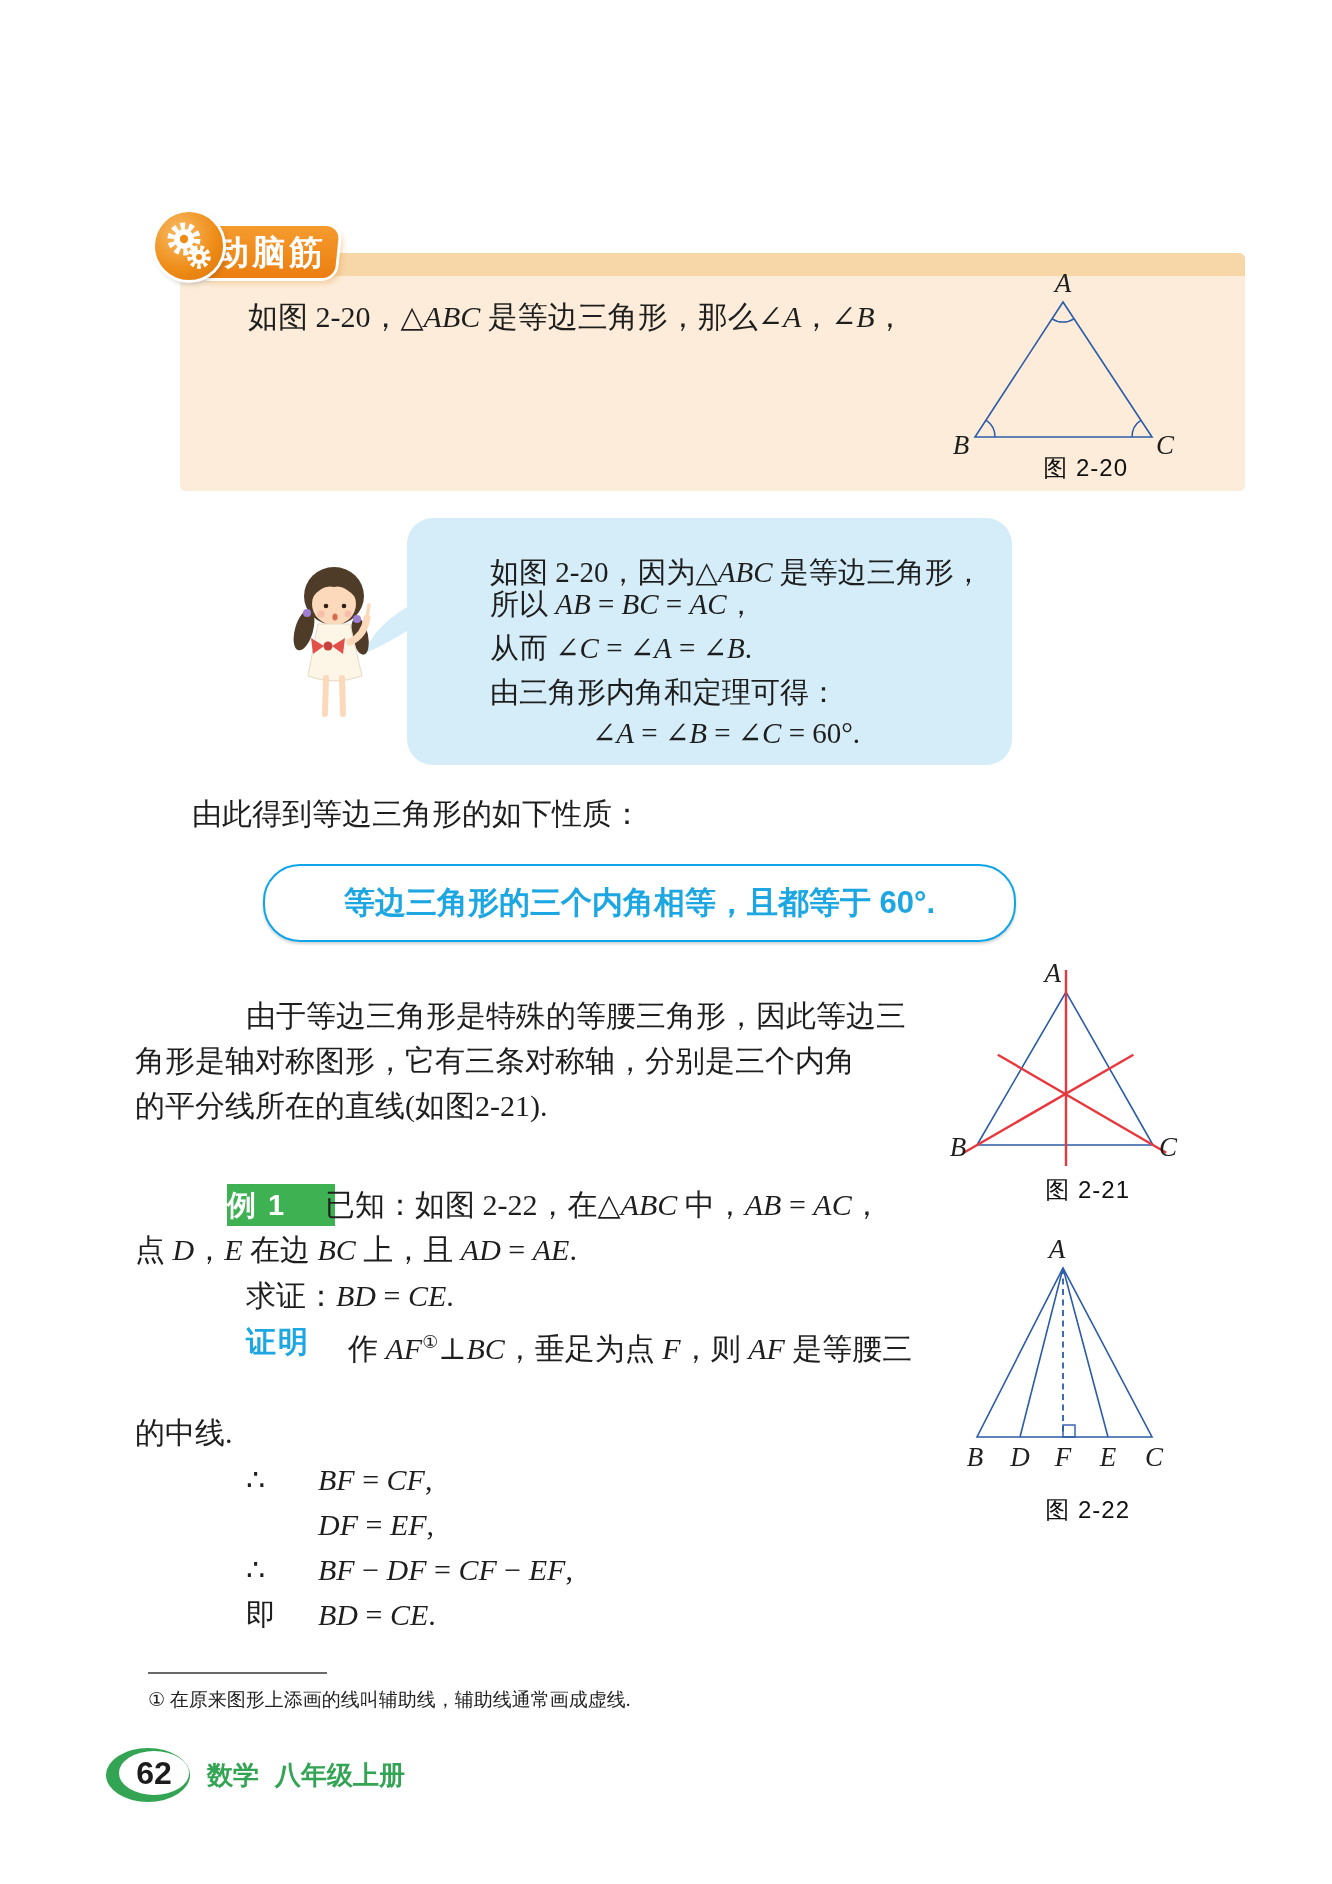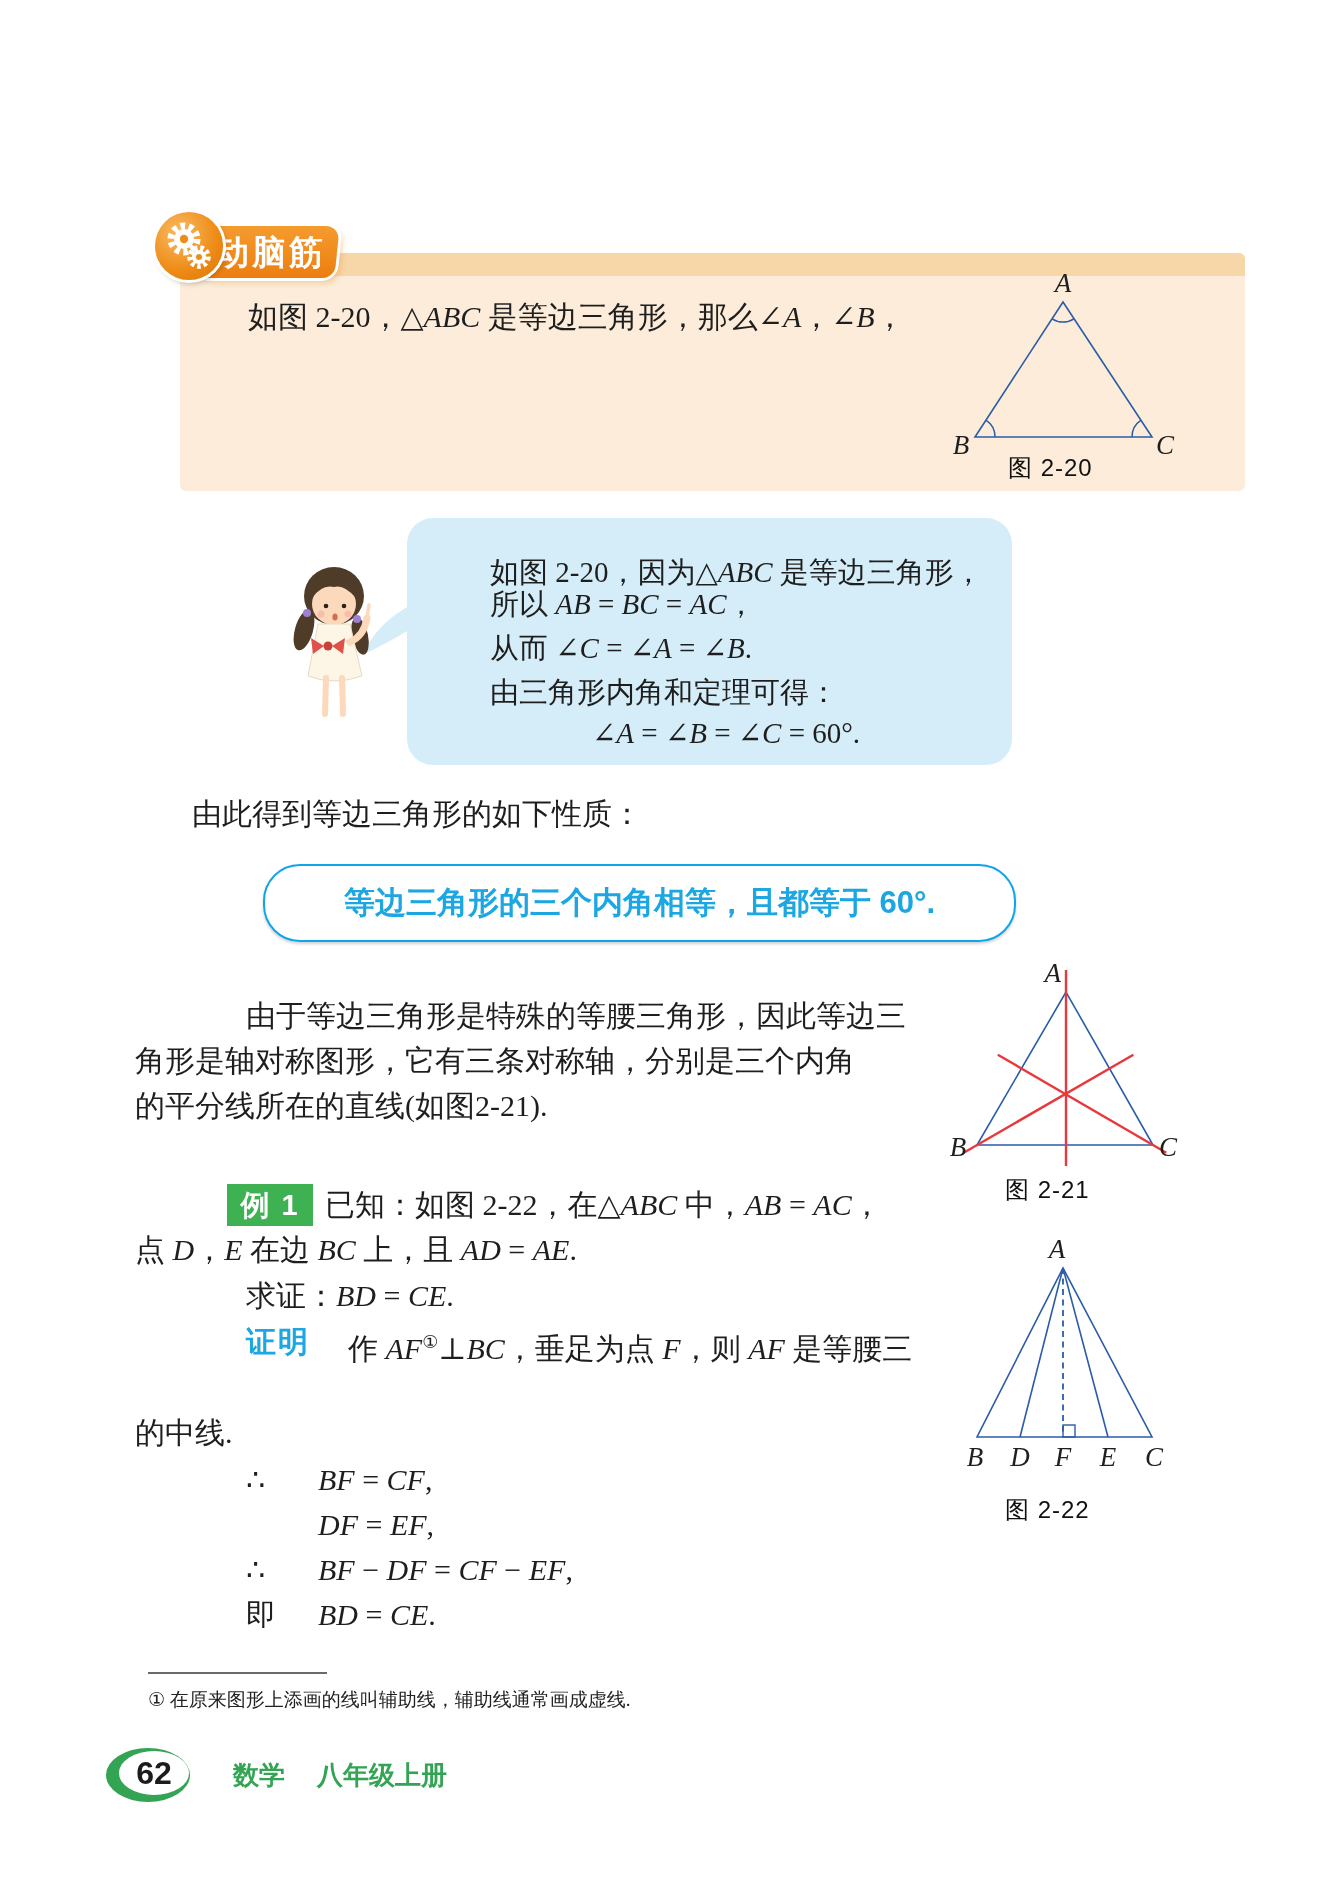--- a/index.html
+++ b/index.html
@@ -24,40 +24,40 @@
   .banner-text{font:700 34px/1 "Liberation Sans","DejaVu Sans",sans-serif;color:#fff;
                letter-spacing:3px;transform:skewX(6deg);}
   .gear-badge{position:absolute;left:155px;top:212px;width:68px;height:68px;border-radius:50%;
               background:radial-gradient(circle at 35% 30%,#f8ba63,#ee8c17 58%,#d97407);
               box-shadow:0 0 0 3px #fff,2px 3px 6px rgba(0,0,0,.30);}
 
   
   .bubble{position:absolute;left:407px;top:518px;width:605px;height:247px;background:#d5edf8;
           border-radius:26px;}
   .fig-caption{position:absolute;font:400 24px/1 "Liberation Sans","DejaVu Sans",sans-serif;
-               color:#111;text-align:left;letter-spacing:1px;}
+               color:#111;text-align:right;letter-spacing:1px;}
 
   
   .prop-box{position:absolute;left:263px;top:864px;width:749px;height:74px;background:#fff;
             border:2px solid #0ea5e9;border-radius:37px;display:flex;align-items:center;
             justify-content:center;box-shadow:0 2px 3px rgba(0,0,0,.18);}
   .prop-text{font:700 31px/1.2 "Liberation Sans","DejaVu Sans",sans-serif;color:#1ca6e2;}
 
   
-  .ex-badge{position:absolute;left:227px;top:1184px;width:86px;height:42px;background:#3eb152;
-            border-radius:0;display:flex;align-items:center;justify-content:center;}
+  .ex-badge{position:absolute;left:227px;top:1184px;width:108px;height:42px;background:#3eb152;
+            border-radius:0;display:flex;align-items:center;}
   .ex-badge span{font:700 29px/1 "Liberation Sans","DejaVu Sans",sans-serif;color:#fff;letter-spacing:2px;}
   .proof-label{position:absolute;font:700 30px/40px "Liberation Sans","DejaVu Sans",sans-serif;color:#1ca6e2;letter-spacing:2px;}
   .mk{display:inline-block;min-width:72px;}
 
   
   .footnote-rule{position:absolute;left:148px;top:1672px;width:179px;height:2px;background:#6a6a6a;}
   .footnote{position:absolute;left:148px;top:1684px;font-size:19px;line-height:32px;white-space:nowrap;color:#222;}
-  .footer-label{position:absolute;left:207px;top:1760px;display:flex;gap:32px;
-                font:700 26px/30px "Liberation Sans","DejaVu Sans",sans-serif;color:#33a453;margin-left:26px;}
+  .footer-label{position:absolute;left:207px;top:1760px;display:flex;gap:16px;
+                font:700 26px/30px "Liberation Sans","DejaVu Sans",sans-serif;color:#33a453;}
   svg text.flab{font:italic 27px "Liberation Serif","DejaVu Serif",serif;fill:#1f1f1f;}
 </style>
 </head>
 <body>
 
 <div class="page">
 
   <div class="peach-box">
     <div class="peach-band"></div>
   </div>

